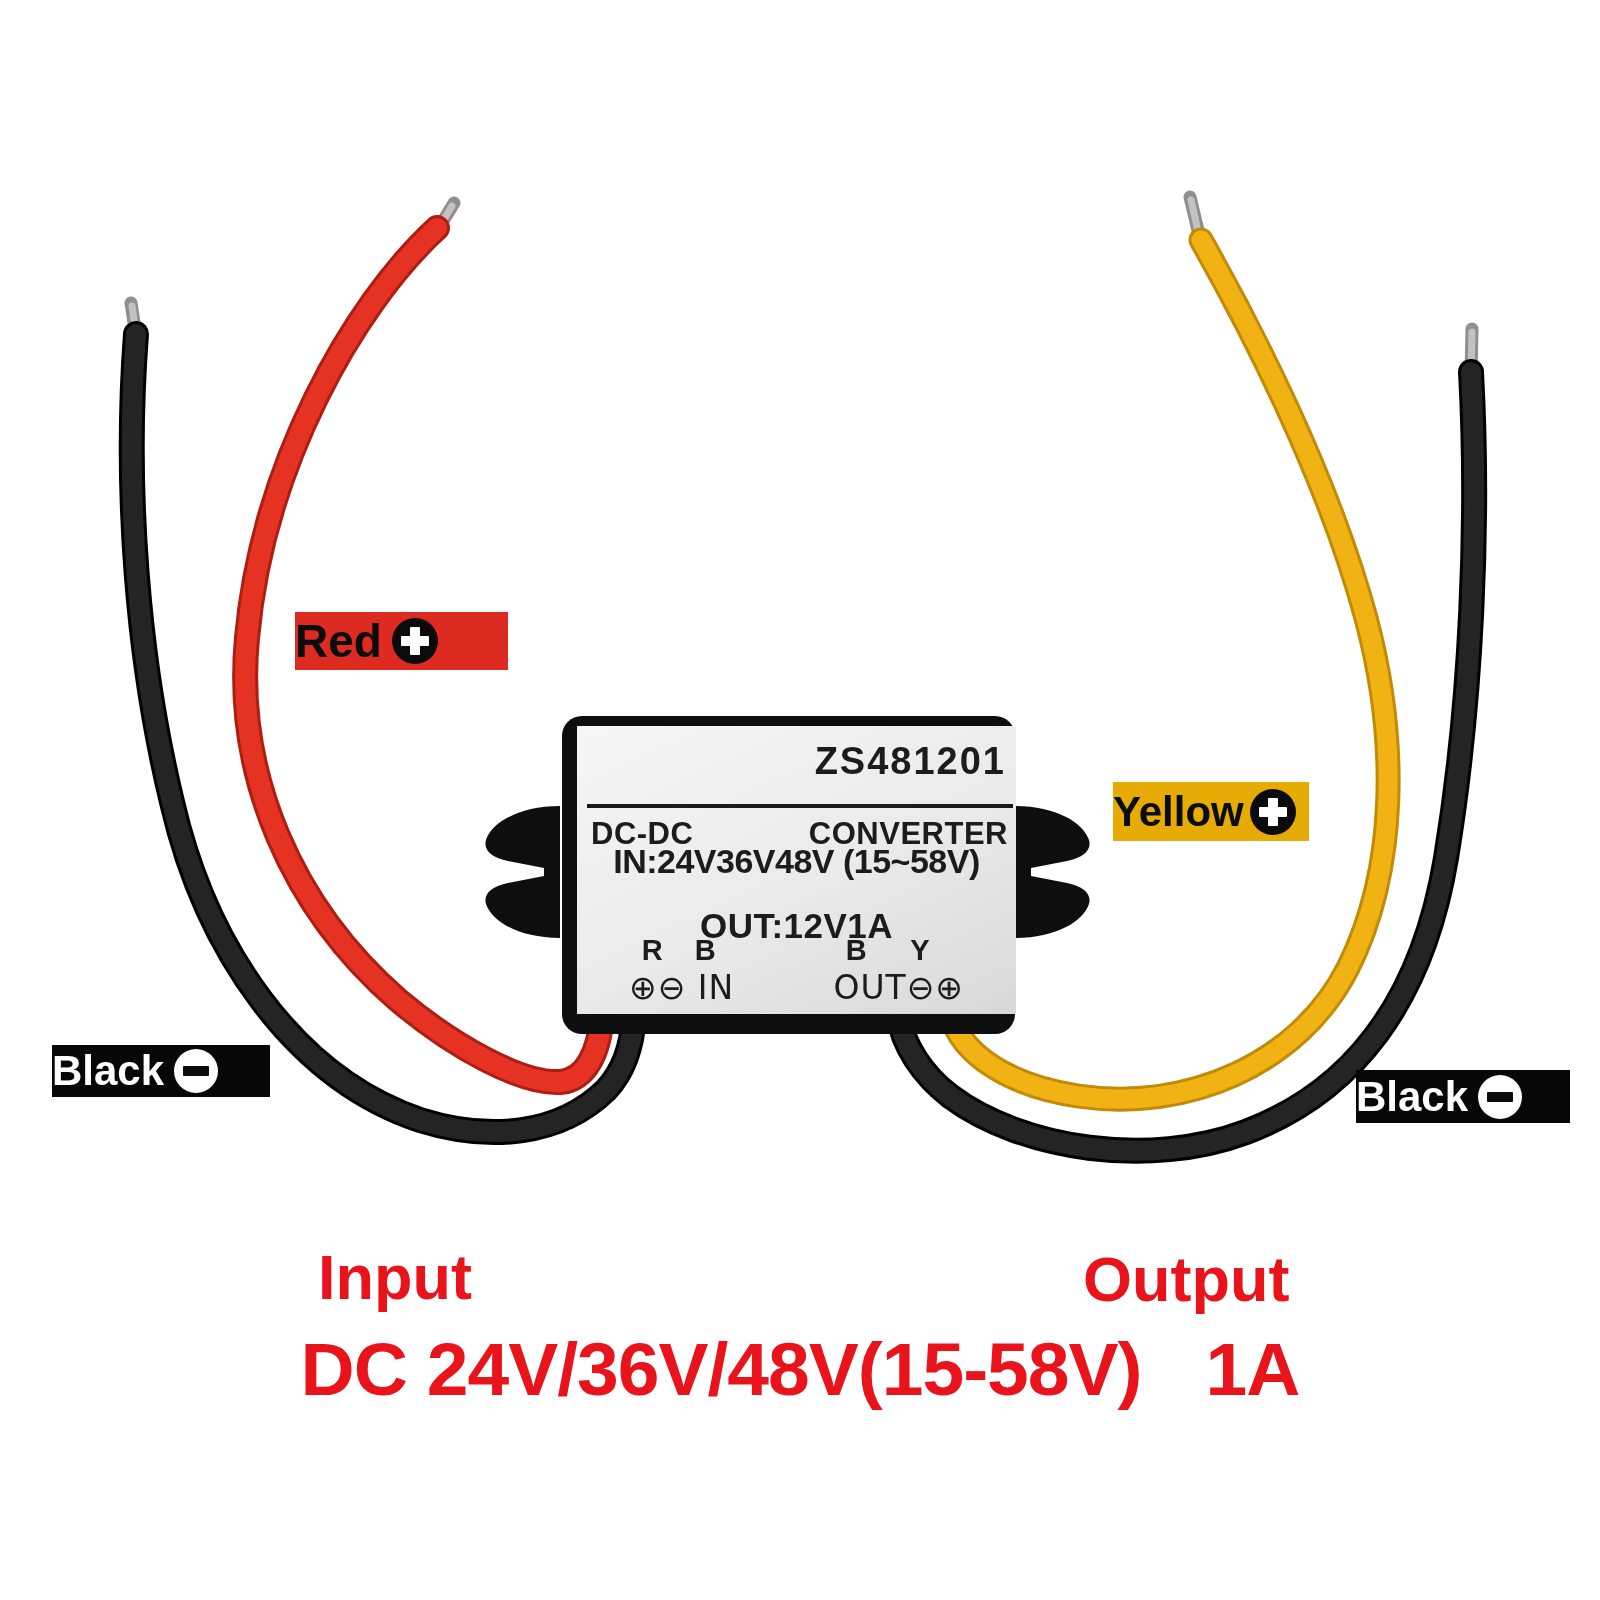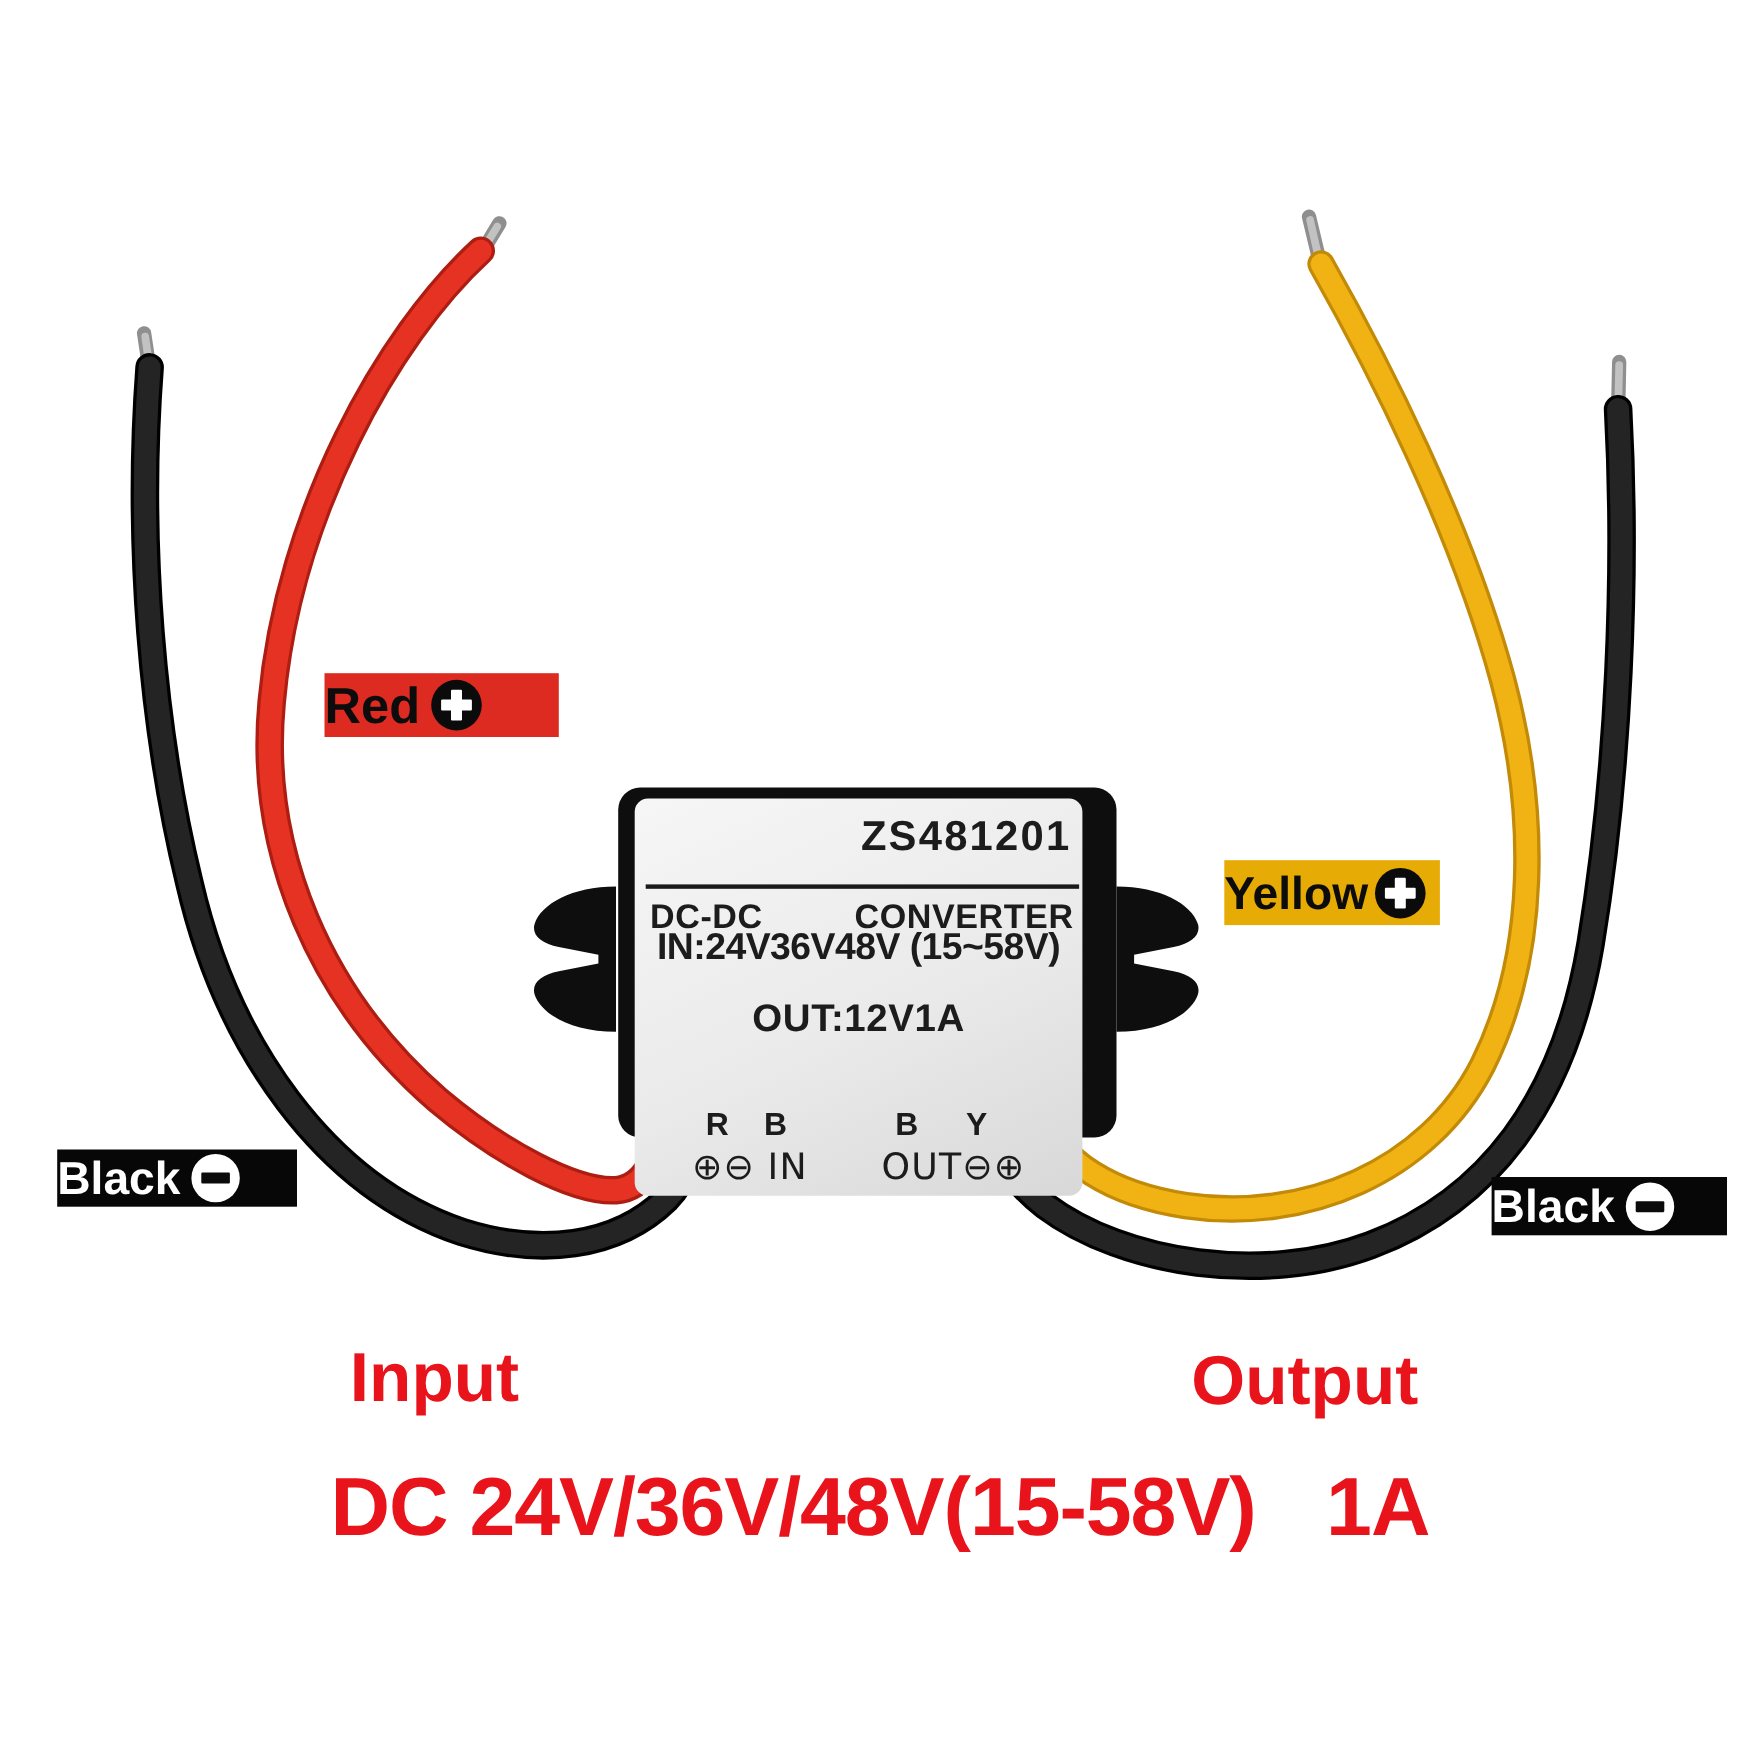--- a/index.html
+++ b/index.html
@@ -24,25 +24,26 @@
   .w-main-black   { stroke:var(--wire-black,#232323); stroke-width:20; fill:none; stroke-linecap:round; }
   .ear { fill:var(--device-body,#0e0e0e); }
 
   
   .converter {
     position:absolute; left:562px; top:716px; width:453px; height:318px;
     background:var(--device-body,#0e0e0e);
     border-radius:20px; z-index:2;
   }
   .label {
-    position:absolute; left:15px; top:10px; width:407px; height:361px;
+    position:absolute; left:15px; top:10px; width:407px; height:288px;
     background:linear-gradient(155deg, #f6f6f6 0%, #eaeaea 55%, #d8d8d8 100%);
-    border-radius:12px;
+    border-radius:0;
     color:var(--label-text,#1c1c1c);
     line-height:1;
+    padding-left:32px;
   }
   .lbl-model {
     position:absolute; top:16px; right:10px;
     font-size:38px; font-weight:bold; letter-spacing:2px;
   }
   .lbl-line {
     position:absolute; top:78px; left:10px; right:3px; height:4px;
     background:#1a1a1a;
   }
   .lbl-type {
@@ -90,20 +91,21 @@
   .bar { position:absolute; background:currentColor; border-radius:1px; }
   .bar.h { left:9px; top:18px; width:28px; height:10px; }
   .bar.v { left:18px; top:9px; width:10px; height:28px; }
   .tag-black-left .bar.h, .tag-black-right .bar.h { left:9px; top:17px; width:26px; height:10px; }
 
   
   .caption {
     position:absolute; z-index:3;
     font-size:63px; font-weight:bold; line-height:1;
     color:var(--caption-red,#e9141b);
+    margin-top:24px;
   }
   .cap-input  { left:318px;  top:1222px; }
   .cap-output { left:1083px; top:1224px; }
   .spec {
     position:absolute; z-index:3; top:1332px; left:0; width:1600px;
     display:flex; justify-content:center; gap:64px;
     font-size:75px; font-weight:bold; line-height:1; letter-spacing:-1px;
     color:var(--caption-red,#e9141b);
   }
 </style>

